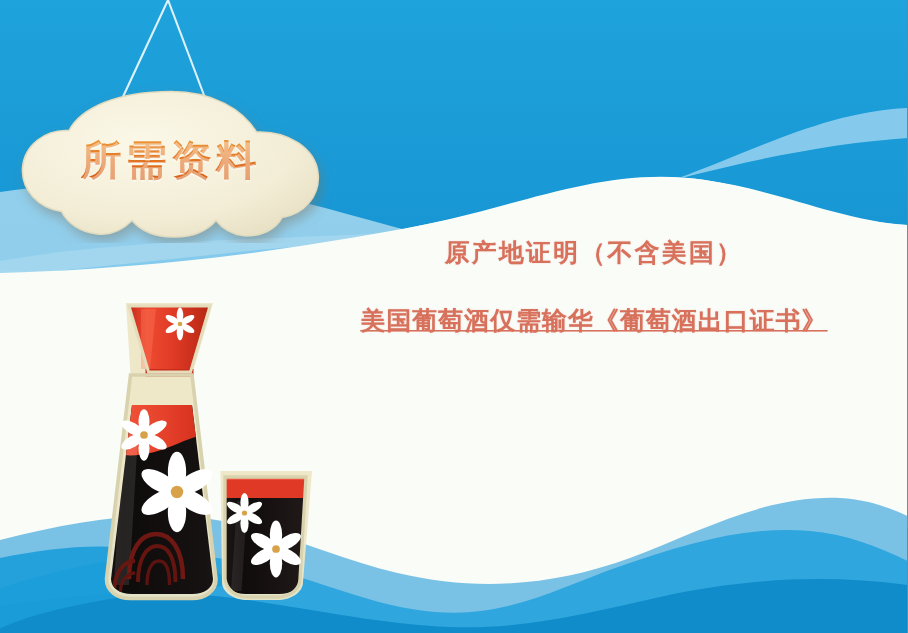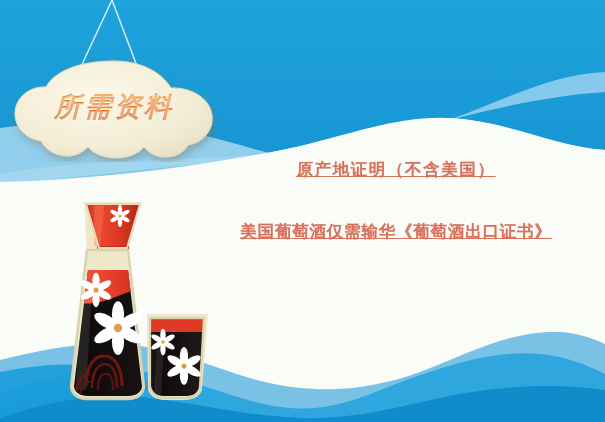--- a/index.html
+++ b/index.html
@@ -61,41 +61,40 @@
     font-size: 27px;
     font-weight: bold;
     letter-spacing: 3px;
     background: linear-gradient(180deg, #F0A040 0%, #E07020 55%, #D05A14 100%);
     -webkit-background-clip: text;
     background-clip: text;
     color: transparent;
     -webkit-text-fill-color: transparent;
     text-shadow: 0 1px 0 rgba(255,255,255,0.4);
     white-space: nowrap;
-    font-style: italic;
   }
 
   
   .text-block {
     position: absolute;
     left: 196px;
     top: 160px;
     width: 400px;
     text-align: center;
   }
   .text-line {
     color: #D8715C;
     font-size: 16.5px;
     font-weight: bold;
     letter-spacing: 1.6px;
     line-height: 1.2;
     white-space: nowrap;
     text-shadow: 0 0 1px rgba(216,113,92,0.35);
   }
-  .text-line.line-1 { margin-bottom: 42px; text-decoration: underline; }
+  .text-line.line-1 { margin-bottom: 25px; }
   .text-line.line-2 { font-size: 16.5px; letter-spacing: 0.8px; text-decoration: underline; }
 
   
   .sake-set {
     position: absolute;
     left: 42px;
     top: 190px;
     width: 200px;
     height: 220px;
   }

